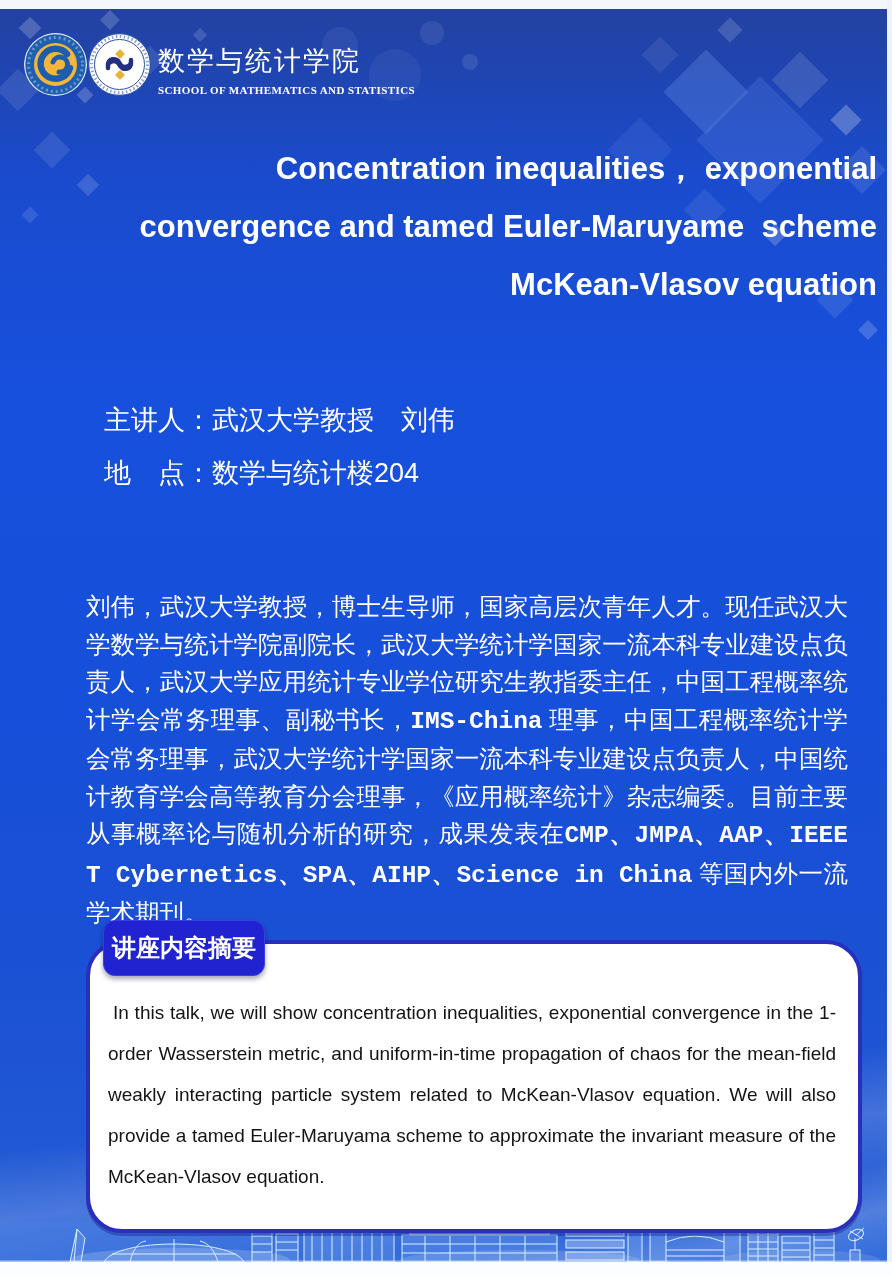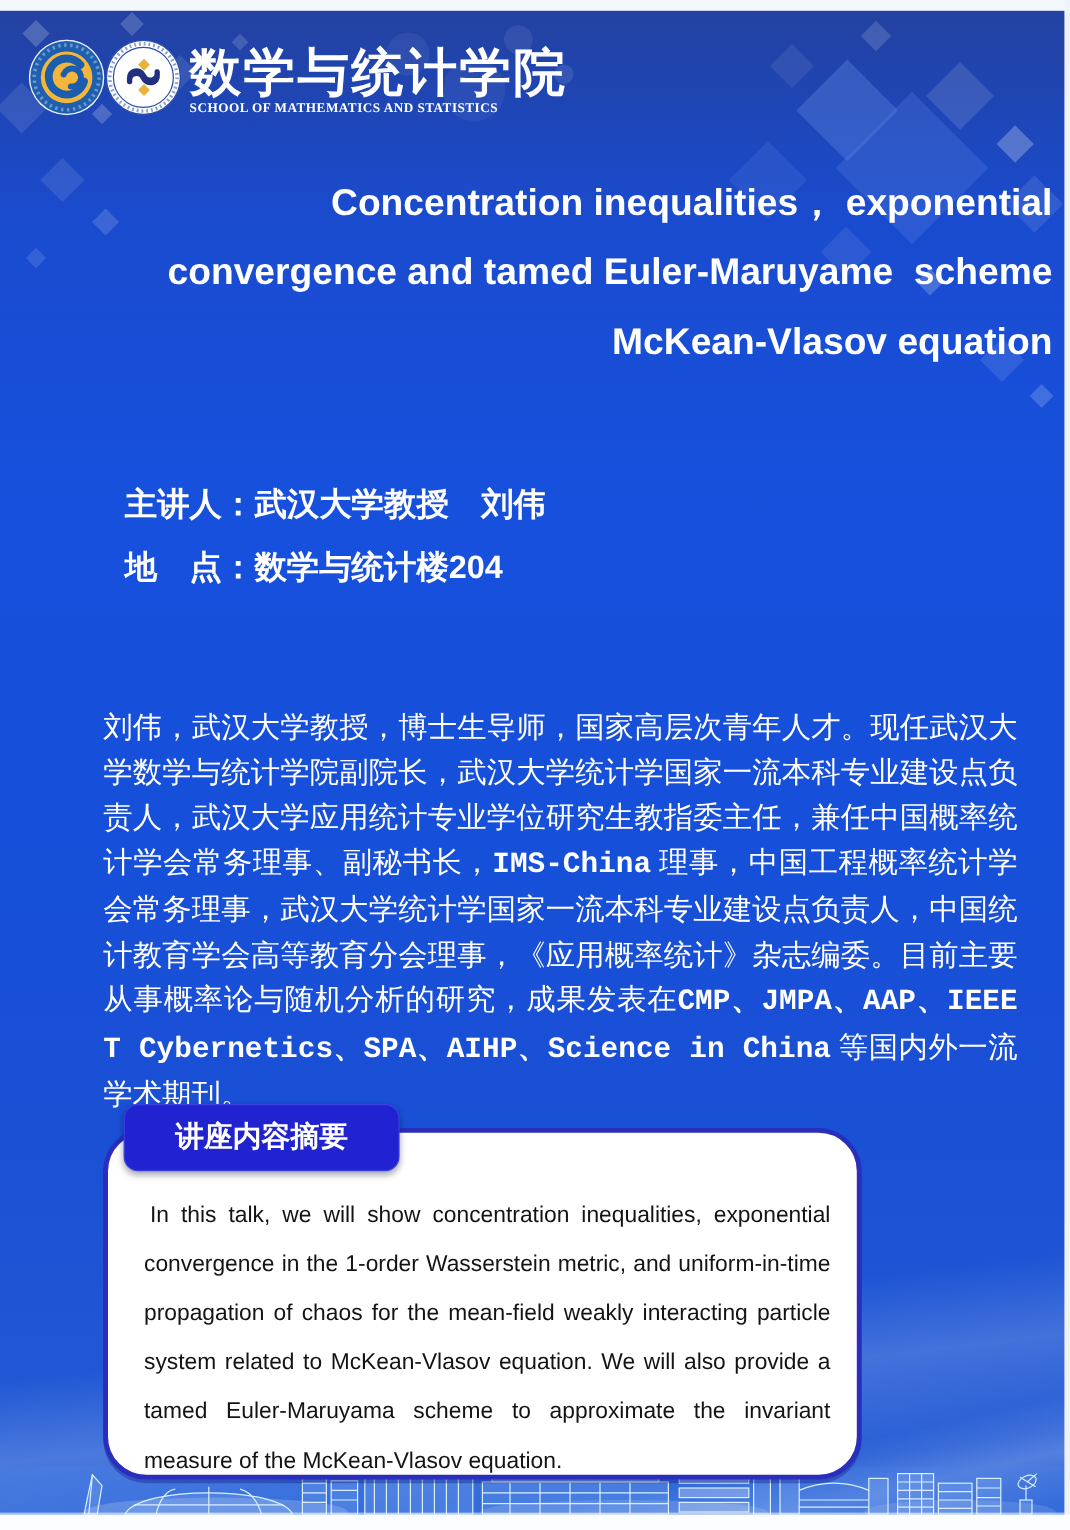--- a/index.html
+++ b/index.html
@@ -16,41 +16,41 @@
   .swoosh.a{left:-80px;bottom:30px;width:1100px;height:150px;transform:rotate(-7deg);
     background:linear-gradient(180deg,rgba(255,255,255,0) 0%,rgba(255,255,255,.16) 45%,rgba(255,255,255,0) 100%);}
   .swoosh.b{left:300px;bottom:-10px;width:900px;height:90px;transform:rotate(-13deg);
     background:linear-gradient(180deg,rgba(255,255,255,0) 0%,rgba(255,255,255,.20) 50%,rgba(255,255,255,0) 100%);}
 
   .header{position:absolute;left:0;top:0;width:100%;z-index:3;}
   .logo{position:absolute;top:33px;border-radius:50%;}
   .logo.one{left:24px;}
   .logo.two{left:88px;}
   .header-text{position:absolute;left:158px;top:41px;color:#fff;}
-  .header-cn{font-size:43px;font-weight:bold;letter-spacing:2px;line-height:40px;}
+  .header-cn{font-size:27px;font-weight:normal;letter-spacing:2px;line-height:40px;}
   .header-en{font-family:"Liberation Serif","DejaVu Serif",serif;font-weight:bold;font-size:11px;letter-spacing:.4px;margin-top:3px;}
 
   .talk-title{position:absolute;left:15px;right:15px;top:140px;z-index:3;margin:0;
     text-align:right;color:#fff;font-size:31px;font-weight:bold;line-height:58px;}
   .title-line{display:block;white-space:pre;}
 
   .details{position:absolute;left:104px;top:394px;z-index:3;color:#fff;
-    font-size:27px;font-weight:bold;line-height:53px;}
+    font-size:27px;font-weight:normal;line-height:53px;}
   .detail-line{white-space:pre;}
 
   .bio{position:absolute;left:86px;top:588px;width:762px;z-index:3;margin:0;
     color:#fff;font-size:24.5px;line-height:37.5px;text-align:justify;
     font-family:"Liberation Serif","DejaVu Serif",serif;}
   .bio .b{font-family:Liberation Mono, monospace;font-weight:bold;}
 
-  .abstract-box{position:absolute;left:86px;top:940px;width:632px;height:293px;z-index:3;
+  .abstract-box{position:absolute;left:86px;top:940px;width:776px;height:293px;z-index:3;
     background:#fff;border:4px solid #2a2ebd;border-radius:36px;box-sizing:border-box;
-    box-shadow:0 3px 0 rgba(12,20,120,.35);padding-left:12px;}
+    box-shadow:0 3px 0 rgba(12,20,120,.35);}
   .abstract-badge{position:absolute;left:103px;top:920px;z-index:4;height:54px;line-height:54px;
-    background:#2023cf;border-radius:12px;padding:0 42px;color:#fff;font-size:24px;font-weight:bold;
+    background:#2023cf;border-radius:12px;padding:0 8px;color:#fff;font-size:24px;font-weight:bold;
     box-shadow:0 3px 5px rgba(0,0,40,.35);border:1px solid #3a40e0;}
   .abstract-text{margin:0;padding:48px 22px 0 18px;font-size:19px;line-height:41px;
     color:#141414;text-align:justify;text-indent:5px;}
 
   .skyline{position:absolute;left:0;bottom:13px;width:892px;height:40px;z-index:2;}
 </style>
 </head>
 <body>
 
 <div class="poster">
@@ -117,21 +117,21 @@
     <span class="title-line">Concentration inequalities， exponential</span>
     <span class="title-line">convergence and tamed Euler-Maruyame  scheme</span>
     <span class="title-line">McKean-Vlasov equation</span>
   </h1>
 
   <div class="details">
     <div class="detail-line"><span>主讲人：</span><span>武汉大学教授　刘伟</span></div>
     <div class="detail-line"><span>地　点：</span><span>数学与统计楼204</span></div>
   </div>
 
-  <p class="bio"><span>刘伟，武汉大学教授，博士生导师，国家高层次青年人才。现任武汉大学数学与统计学院副院长，武汉大学统计学国家一流本科专业建设点负责人，武汉大学应用统计专业学位研究生教指委主任，兼任中国概率统计学会常务理事、副秘书长，</span><span class="b">IMS-China</span><span> 理事，中国工程概率统计学会常务理事，武汉大学统计学国家一流本科专业建设点负责人，中国统计教育学会高等教育分会理事，《应用概率统计》杂志编委。目前主要从事概率论与随机分析的研究，成果发表在</span><span class="b">CMP、JMPA、AAP、IEEE T Cybernetics、SPA、AIHP、Science in China</span><span> 等国内外一流学术期刊。</span></p>
+  <p class="bio"><span>刘伟，武汉大学教授，博士生导师，国家高层次青年人才。现任武汉大学数学与统计学院副院长，武汉大学统计学国家一流本科专业建设点负责人，武汉大学应用统计专业学位研究生教指委主任，中国工程概率统计学会常务理事、副秘书长，</span><span class="b">IMS-China</span><span> 理事，中国工程概率统计学会常务理事，武汉大学统计学国家一流本科专业建设点负责人，中国统计教育学会高等教育分会理事，《应用概率统计》杂志编委。目前主要从事概率论与随机分析的研究，成果发表在</span><span class="b">CMP、JMPA、AAP、IEEE T Cybernetics、SPA、AIHP、Science in China</span><span> 等国内外一流学术期刊。</span></p>
 
   <div class="abstract-badge">讲座内容摘要</div>
   <div class="abstract-box">
     <p class="abstract-text">In this talk, we will show concentration inequalities,  exponential convergence in the 1-order Wasserstein metric, and uniform-in-time propagation of chaos for the mean-field weakly interacting particle system related to McKean-Vlasov equation. We will also provide a tamed Euler-Maruyama scheme to approximate the invariant measure of the McKean-Vlasov equation.</p>
   </div>
 
   <svg class="skyline" viewBox="0 0 892 40" preserveAspectRatio="none">
     <rect x="0" y="0" width="892" height="40" fill="rgba(70,130,230,0.25)"></rect>
     <ellipse cx="180" cy="38" rx="110" ry="12" fill="rgba(255,255,255,0.18)"></ellipse>
     <ellipse cx="520" cy="38" rx="120" ry="10" fill="rgba(255,255,255,0.14)"></ellipse>

